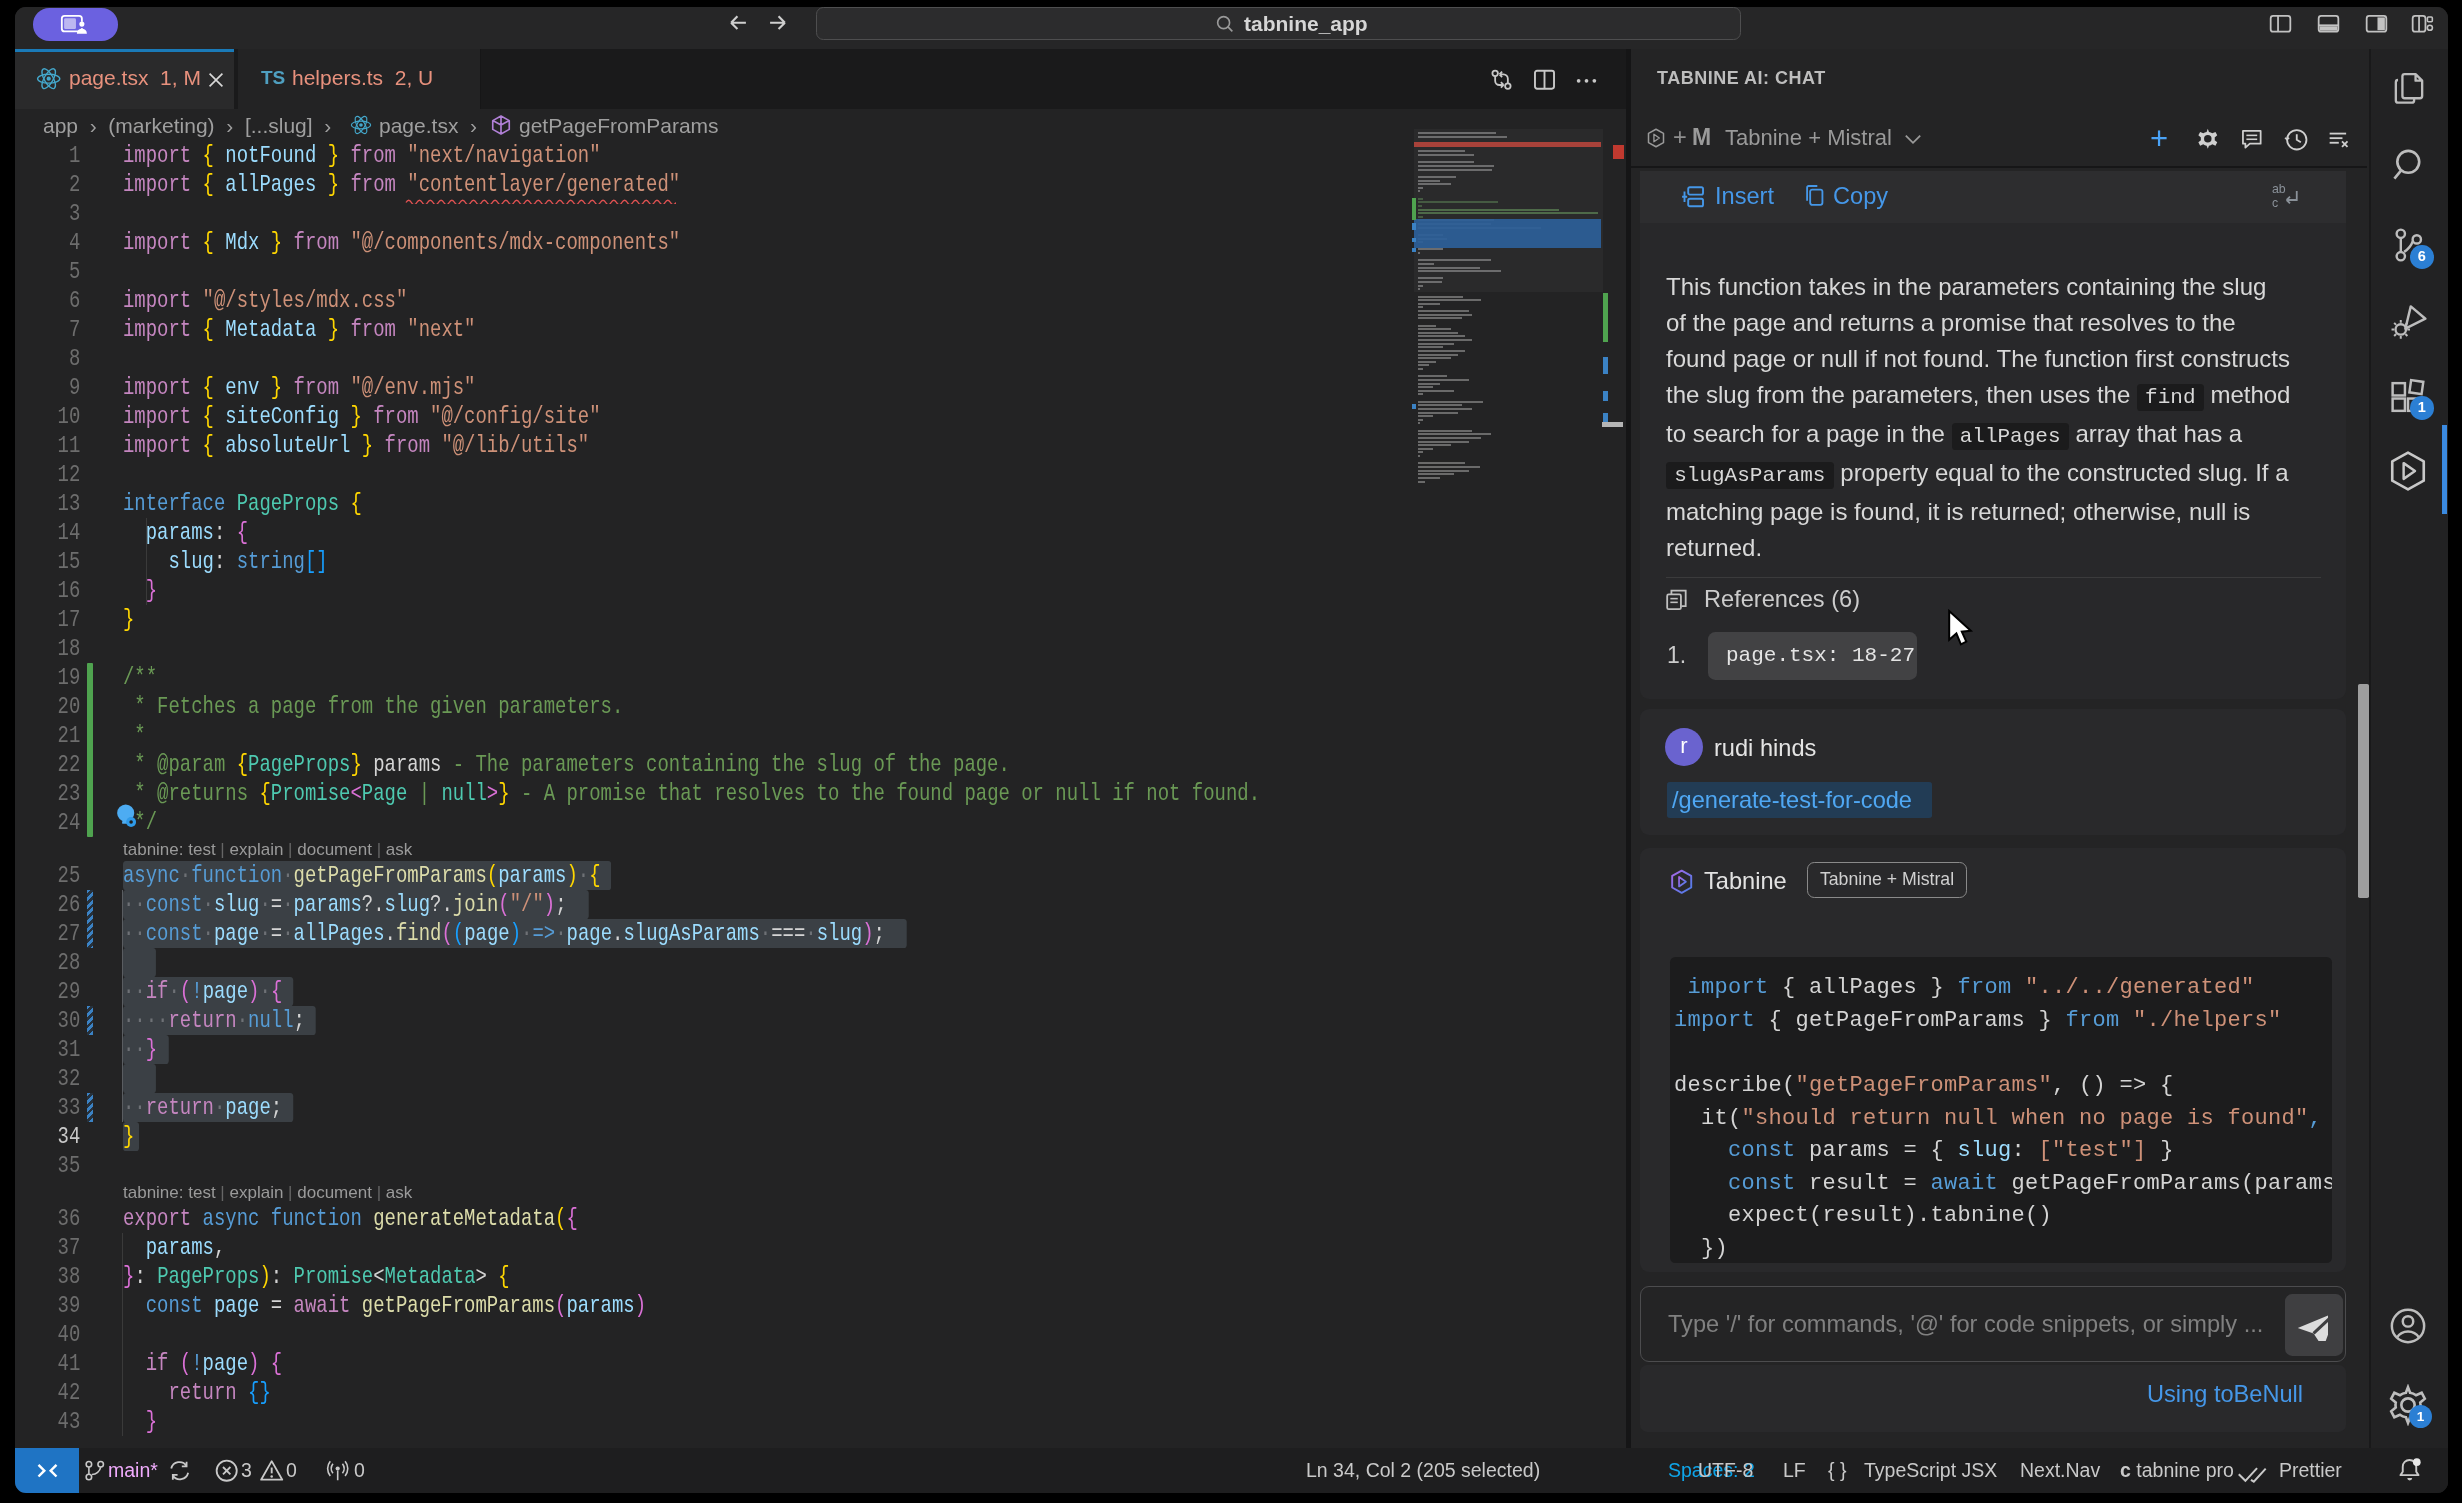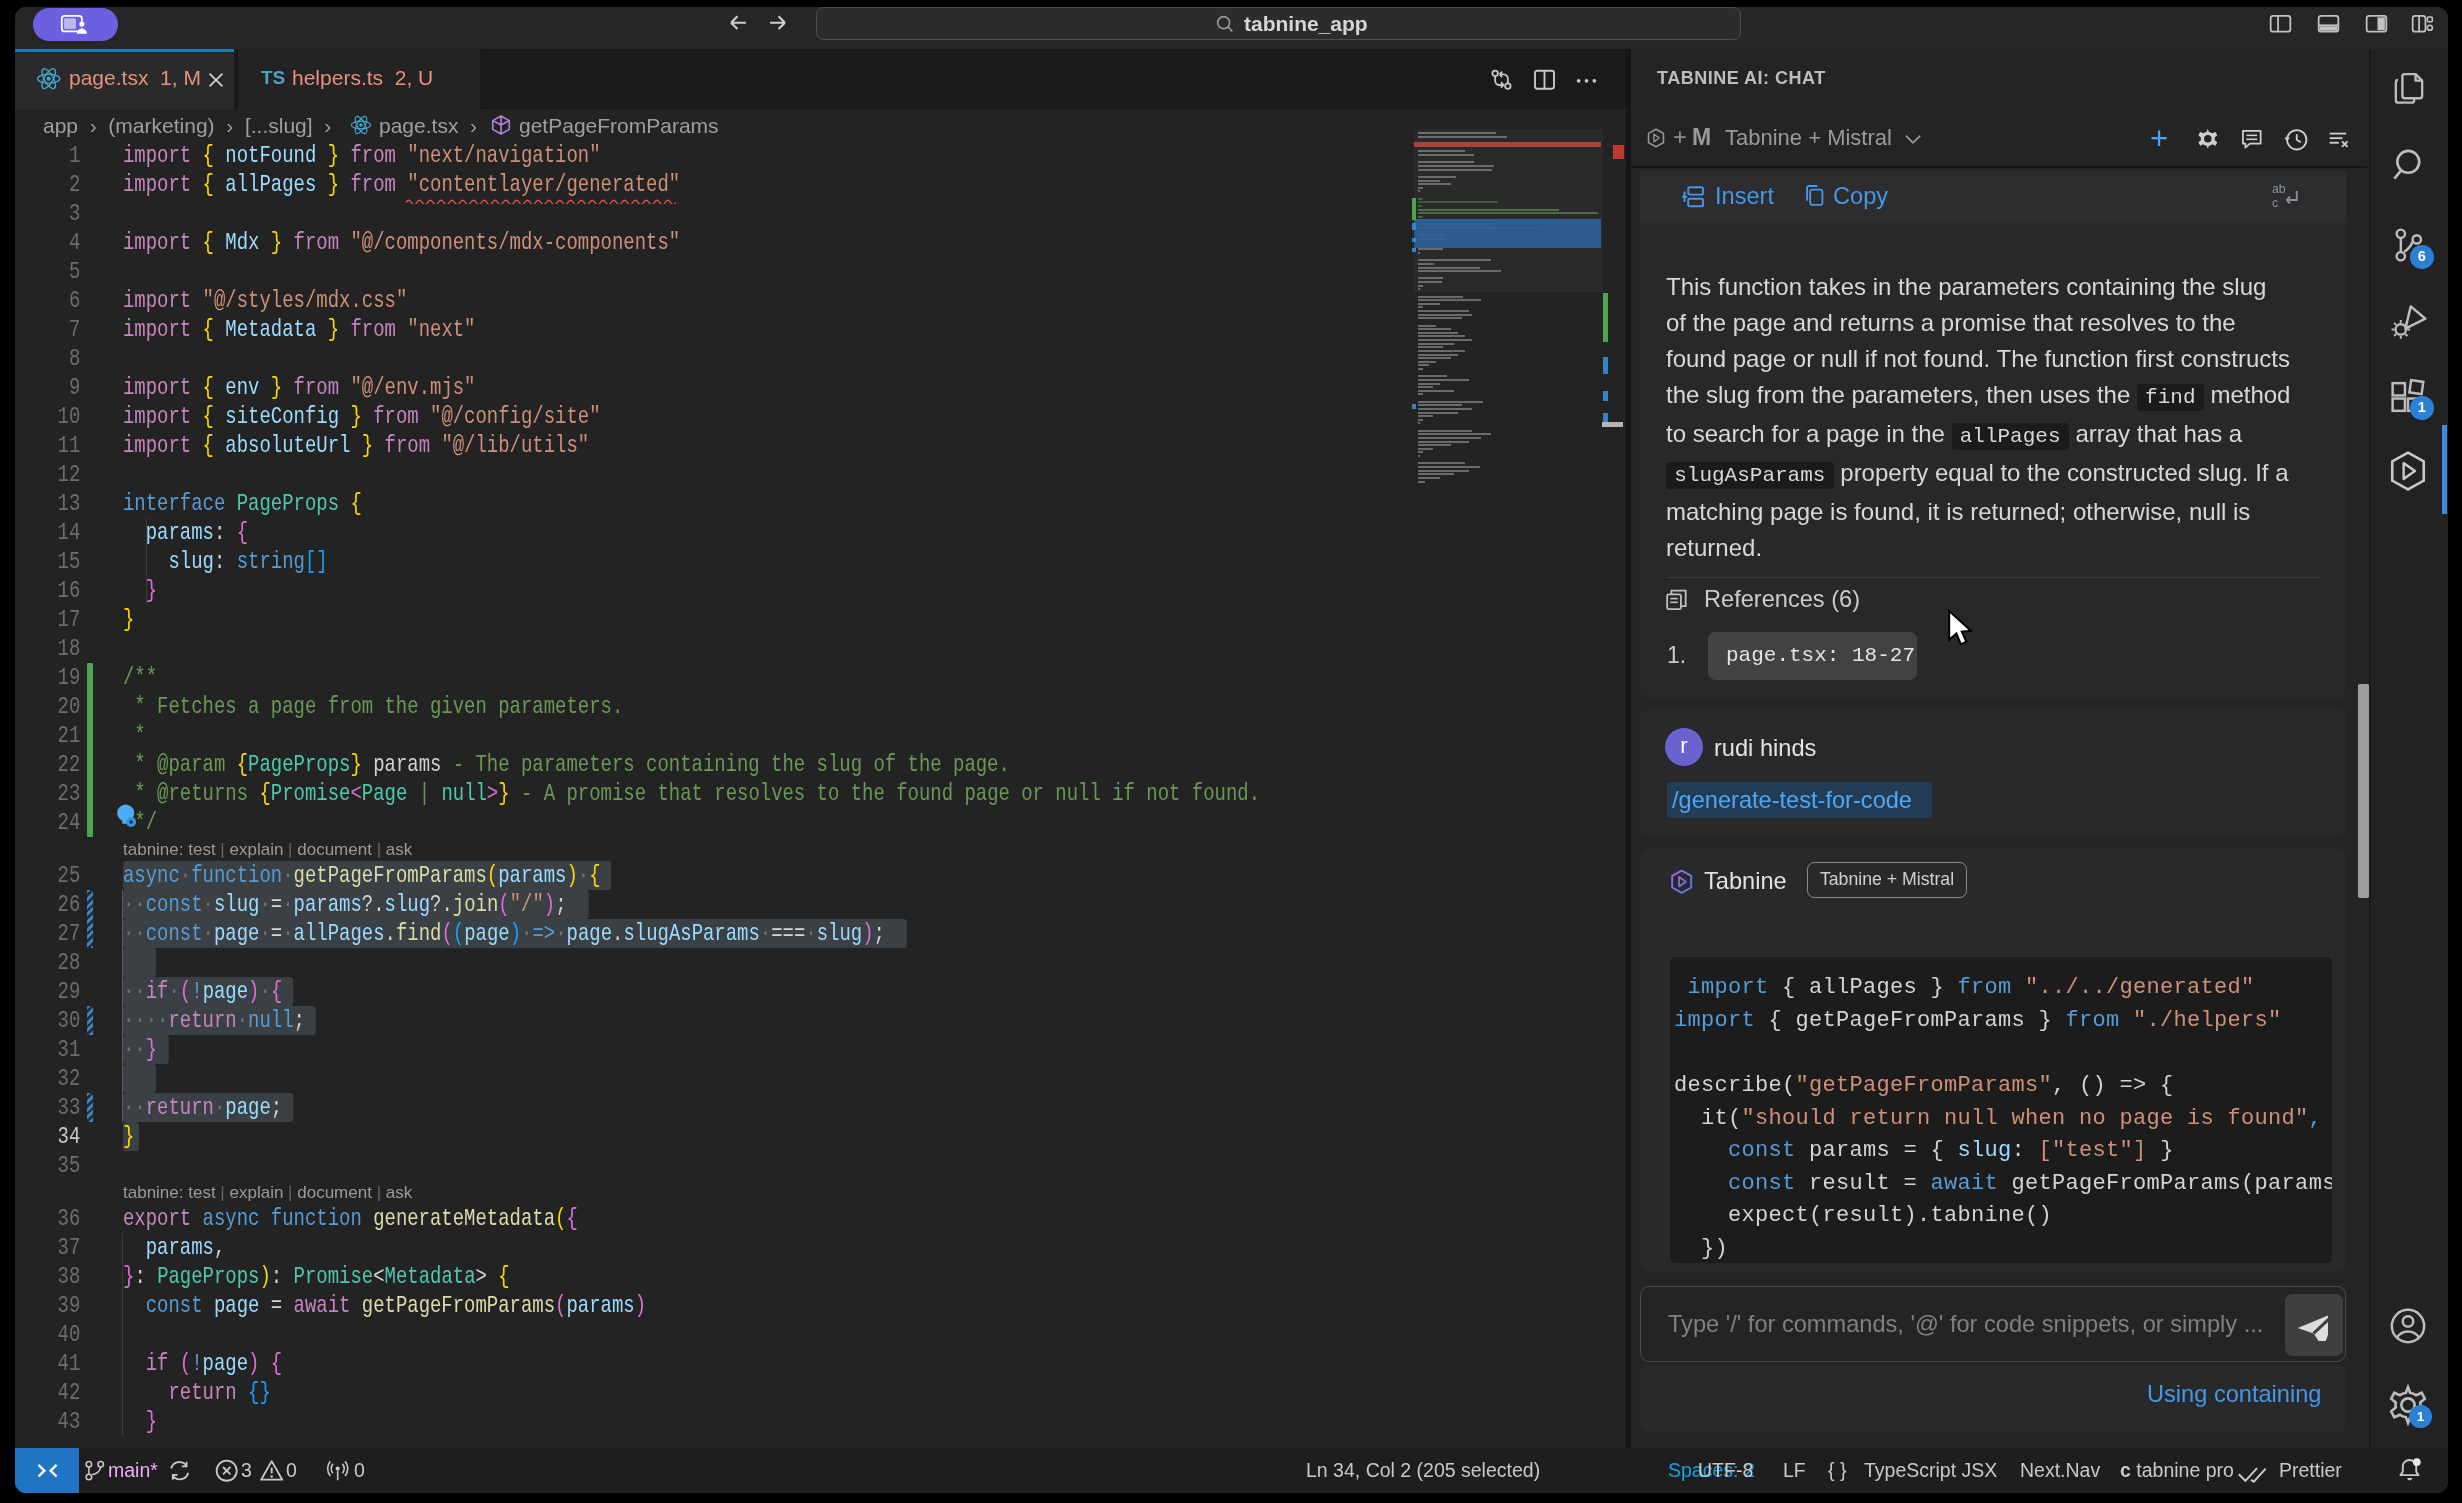--- a/index.html
+++ b/index.html
@@ -398,21 +398,21 @@
       </div>
     </div>
     <div style="position:absolute;left:1640px;top:1286px;width:706px;height:76px;border:1.8px solid #4c4c4e;border-radius:9px"></div>
     <div class="ui" style="left:1668px;top:1286px;height:76px;line-height:76px;color:#808080;font-size:23.6px">Type '/' for commands, '@' for code snippets, or simply ...</div>
     <div style="position:absolute;left:2285px;top:1294px;width:58px;height:62px;background:#3f3f41;border-radius:7.3px"></div>
     <svg width="33" height="33" viewBox="0 0 24 24" style="position:absolute;left:2295px;top:1308px">
       <path d="M2 14.5 L30 3 L20.5 29 L13.5 18.5 Z" fill="#dcdcdc"></path>
       <path d="M13.5 18.5 L30 3" stroke="#3f3f41" stroke-width="2.2"></path>
     </svg>
     <div style="position:absolute;left:1640px;top:1365px;width:706px;height:67px;background:#29292b;border-radius:7.3px"></div>
-    <div class="ui" style="left:2147px;top:1365px;height:58px;line-height:58px;color:#4597e8;font-size:23.6px">Using containing</div>
+    <div class="ui" style="left:2147px;top:1365px;height:58px;line-height:58px;color:#4597e8;font-size:23.6px">Using toBeNull</div>
     <div style="position:absolute;left:2358px;top:684px;width:11px;height:214px;background:#9e9e9e;border-radius:1.8px"></div>
     <svg style="position:absolute;left:1942px;top:609px" width="36" height="40" viewBox="0 0 20 22">
       <path d="M4 1 L4 17 L8 13.5 L10.5 19.5 L13.5 18 L11 12.5 L16 12 Z" fill="#fff" stroke="#000" stroke-width="1.1"></path>
     </svg>
     <div style="position:absolute;left:2369px;top:49px;width:79px;height:1399px;background:#222223"></div>
     <div style="position:absolute;left:2369px;top:49px;width:1.8px;height:1399px;background:#19191a"></div>
     <svg width="38" height="42" viewBox="0 0 26 27" style="position:absolute;left:2390px;top:67px">
       <path d="M10 4 h7.5 l4.5 4.5 V19 a1.5 1.5 0 0 1 -1.5 1.5 H10 a1.5 1.5 0 0 1 -1.5 -1.5 V5.5 A1.5 1.5 0 0 1 10 4 Z M17.5 4 v4.5 H22" stroke="#bdbdbd" stroke-width="1.6" fill="none" stroke-linejoin="round"></path>
       <path d="M5.5 8 a1.5 1.5 0 0 0 -1.5 1.5 V22 a1.5 1.5 0 0 0 1.5 1.5 H15 a1.5 1.5 0 0 0 1.5 -1.5 v-1" stroke="#bdbdbd" stroke-width="1.6" fill="none"></path>
     </svg>

